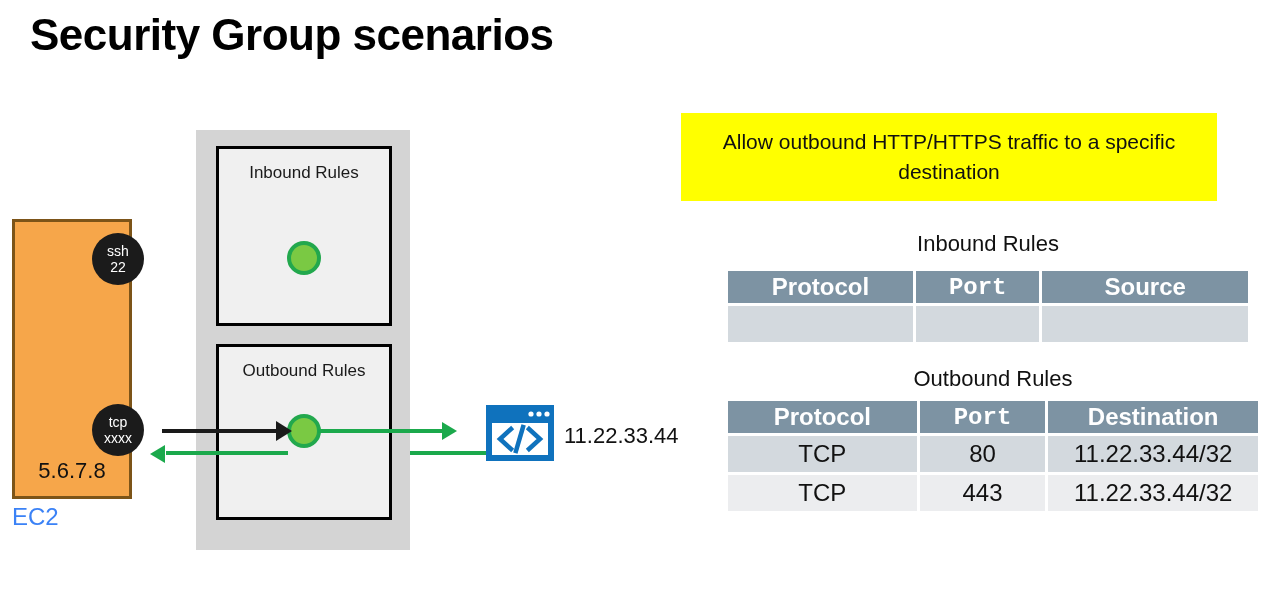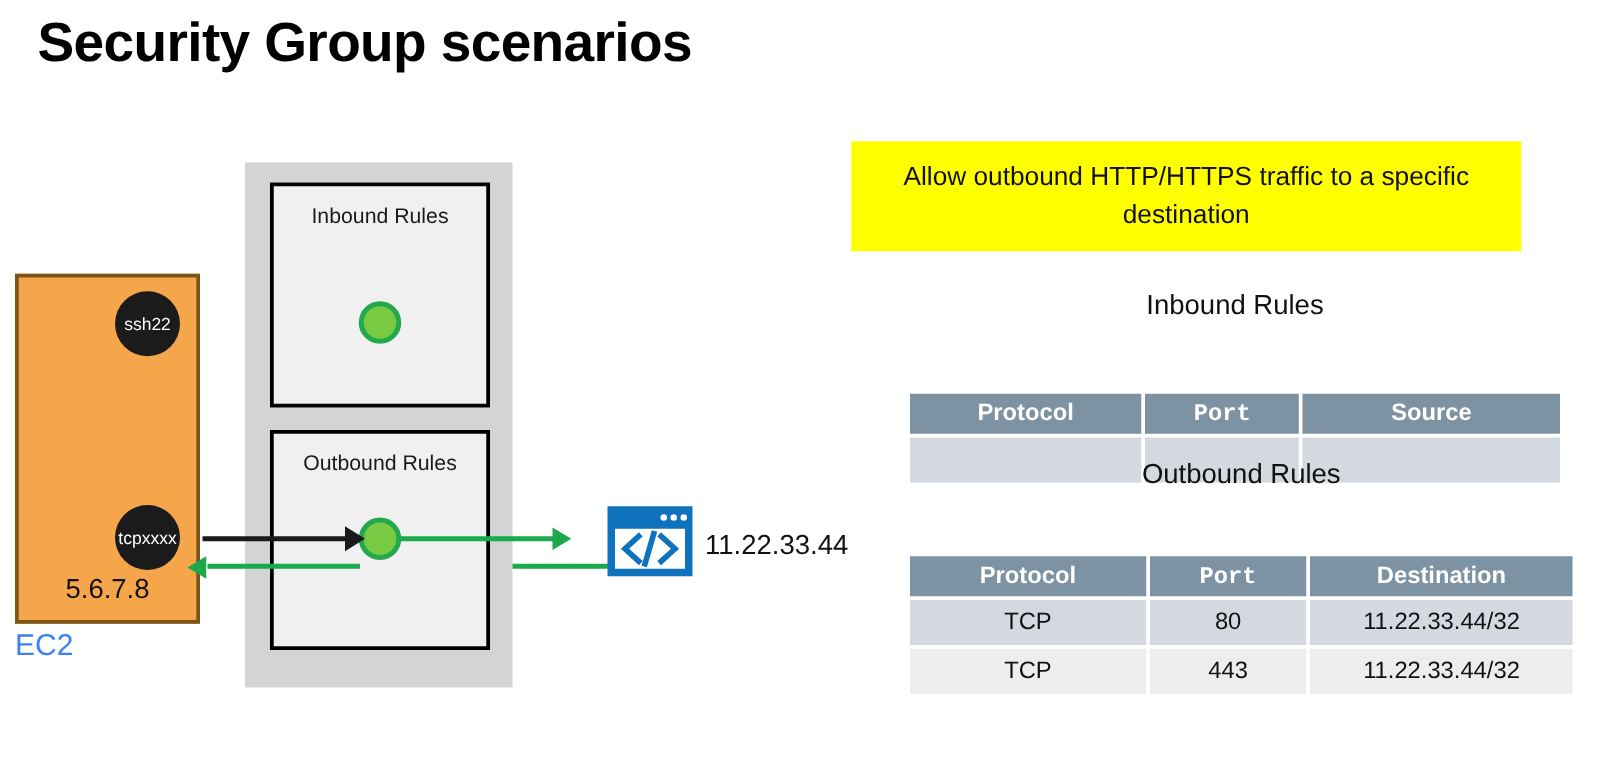--- a/index.html
+++ b/index.html
@@ -91,21 +91,21 @@
   #outbound-dot {
     left: 287px;
     top: 414px;
   }
 
   
   #ec2-box {
     position: absolute;
     left: 12px;
     top: 219px;
-    width: 148px;
+    width: 120px;
     height: 280px;
     background: #f6a64a;
     border: 3px solid #7c5418;
     box-sizing: border-box;
   }
   #ec2-ip {
     position: absolute;
     left: 0;
     right: 0;
     bottom: 12px;
@@ -124,21 +124,21 @@
   }
 
   .port-bubble {
     position: absolute;
     width: 52px;
     height: 52px;
     border-radius: 50%;
     background: #1b1b1b;
     color: #ffffff;
     display: flex;
-    flex-direction: row;
+    flex-direction: column;
     align-items: center;
     justify-content: center;
     font-size: 14px;
     line-height: 16px;
   }
   #ssh-bubble {
     left: 92px;
     top: 233px;
   }
   #tcp-bubble {
@@ -259,22 +259,21 @@
   #outbound-caption {
     left: 728px;
     width: 530px;
     top: 366px;
   }
 
   .rules-table {
     position: absolute;
     border-collapse: separate;
     border-spacing: 3px 3px;
-    font-size: 19px;
-    margin-top: 44px;
+    font-size: 24px;
   }
   #inbound-table {
     left: 725px;
     top: 268px;
     width: 526px;
   }
   #outbound-table {
     left: 725px;
     top: 398px;
     width: 536px;

